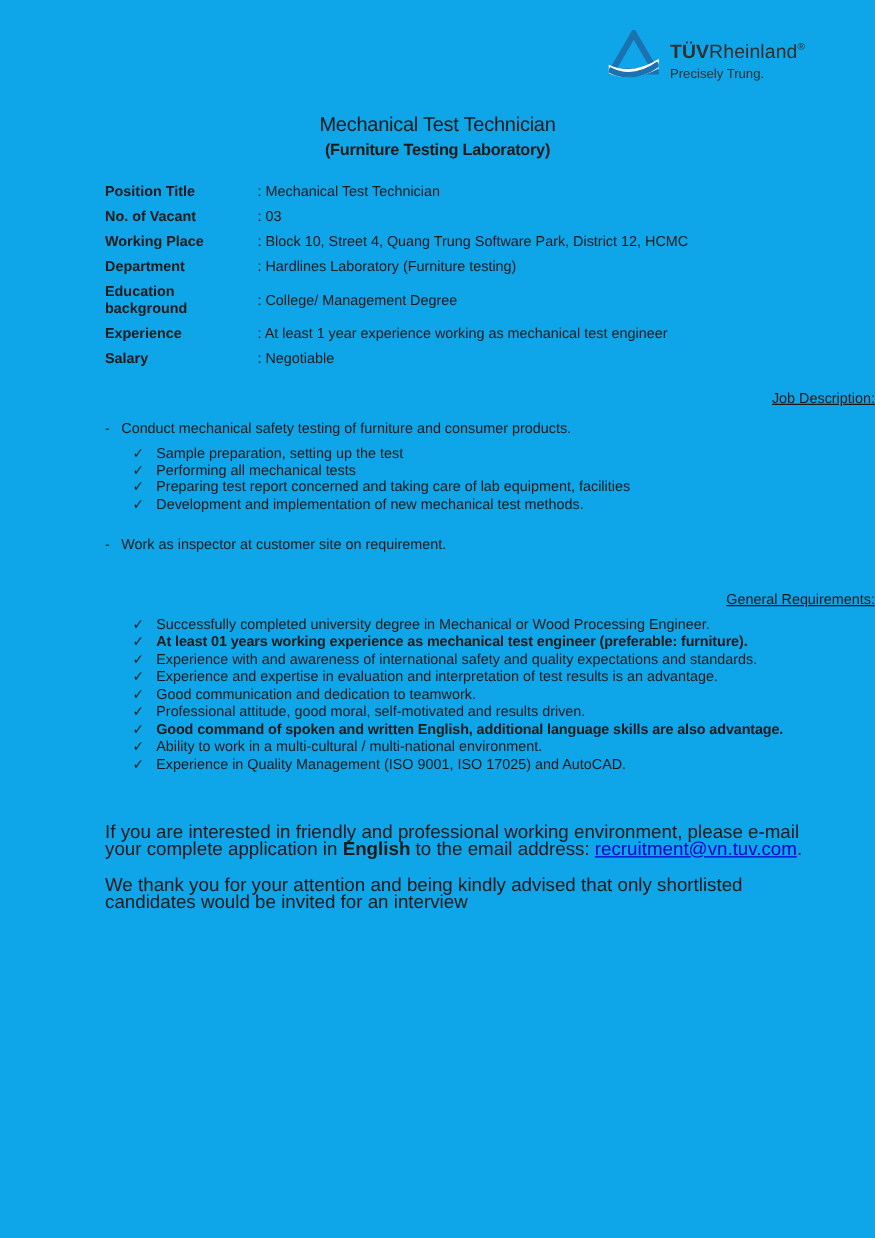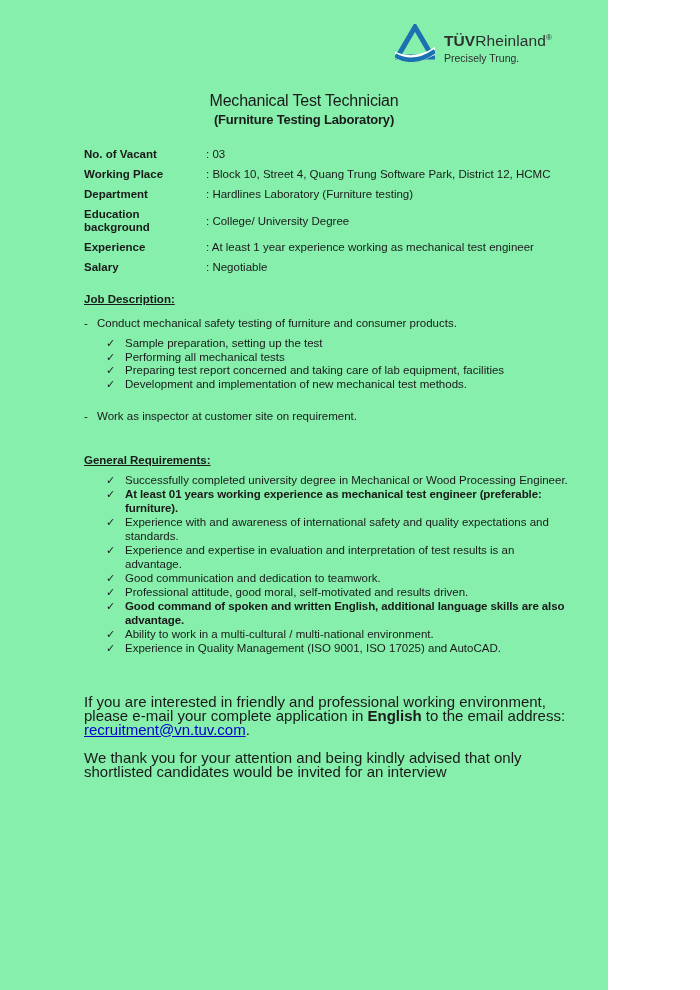--- a/index.html
+++ b/index.html
@@ -1,17 +1,17 @@
 <!DOCTYPE html>
 <html><head>
 <meta charset="utf-8">
 <style>
   html,body{margin:0;padding:0;background:#fff;}
   body{width:700px;height:990px;font-family:"Liberation Sans",sans-serif;color:#1a1a1a;}
-  .page{position:relative;width:608px;height:990px;overflow:hidden;background:#86efac;}
+  .page{position:relative;width:700px;height:990px;overflow:hidden;background:#0ea5e9;}
 
   
   .logo{position:absolute;top:24px;right:56px;display:flex;align-items:flex-start;gap:9px;}
   .logo-text{padding-top:6px;}
   .brand{font-size:15.5px;color:#2f2f2f;letter-spacing:.1px;line-height:16px;white-space:nowrap;}
   .brand .b{font-weight:bold;}
   .brand sup{font-size:8px;vertical-align:6px;}
   .tagline{font-size:10.5px;color:#2f2f2f;margin-top:3px;}
 
   
@@ -19,21 +19,21 @@
   h2.subtitle{margin:2px 0 0;text-align:center;font-size:13px;font-weight:bold;letter-spacing:-.2px;}
 
   
   .details{margin:21px 40px 0 84px;font-size:11.5px;}
   .drow{display:flex;align-items:center;margin-bottom:7px;}
   .drow.gap-top{margin-top:5px;align-items:flex-end;}
   .d-label{width:122px;flex:none;font-weight:bold;white-space:pre-line;line-height:13px;}
   .d-value{line-height:13px;}
 
   
-  .sec-heading{margin:0 0 0 84px;font-size:11.5px;font-weight:bold;text-decoration:underline;}
+  .sec-heading{margin:0 0 0 84px;font-size:11.5px;font-weight:normal;text-decoration:underline;text-align:right;}
   .sec-heading.jd{margin-top:19px;}
   .sec-heading.gr{margin-top:31px;}
   .dash-item{display:flex;margin:11px 40px 0 84px;font-size:11.5px;line-height:14px;}
   .dash-item.second{margin-top:18px;}
   .dash{width:13px;flex:none;}
   ul.check-list{list-style:none;margin:7px 40px 0 106px;padding:0;font-size:11.5px;}
   ul.check-list li{display:flex;line-height:13.5px;margin:0;}
   ul.gr li{line-height:14px;}
   .check{width:19px;flex:none;font-size:11px;}
   li.bold .itxt{font-weight:bold;letter-spacing:-.1px;}
@@ -59,35 +59,39 @@
       <div class="brand"><span class="b">TÜV</span><span>Rheinland</span><sup>®</sup></div>
       <div class="tagline">Precisely Trung.</div>
     </div>
   </div>
 
   <h1 class="title">Mechanical Test Technician</h1>
   <h2 class="subtitle">(Furniture Testing Laboratory)</h2>
 
   <div class="details">
     <div class="drow">
+      <div class="d-label">Position Title</div>
+      <div class="d-value">: Mechanical Test Technician</div>
+    </div>
+    <div class="drow">
       <div class="d-label">No. of Vacant</div>
       <div class="d-value">: 03</div>
     </div>
     <div class="drow gap-top">
       <div class="d-label">Working Place</div>
       <div class="d-value">: Block 10, Street 4, Quang Trung Software Park, District 12, HCMC</div>
     </div>
     <div class="drow gap-top">
       <div class="d-label">Department</div>
       <div class="d-value">: Hardlines Laboratory (Furniture testing)</div>
     </div>
     <div class="drow">
       <div class="d-label">Education
 background</div>
-      <div class="d-value">: College/ University Degree</div>
+      <div class="d-value">: College/ Management Degree</div>
     </div>
     <div class="drow">
       <div class="d-label">Experience</div>
       <div class="d-value">: At least 1 year experience working as mechanical test engineer</div>
     </div>
     <div class="drow">
       <div class="d-label">Salary</div>
       <div class="d-value">: Negotiable</div>
     </div>
   </div>

